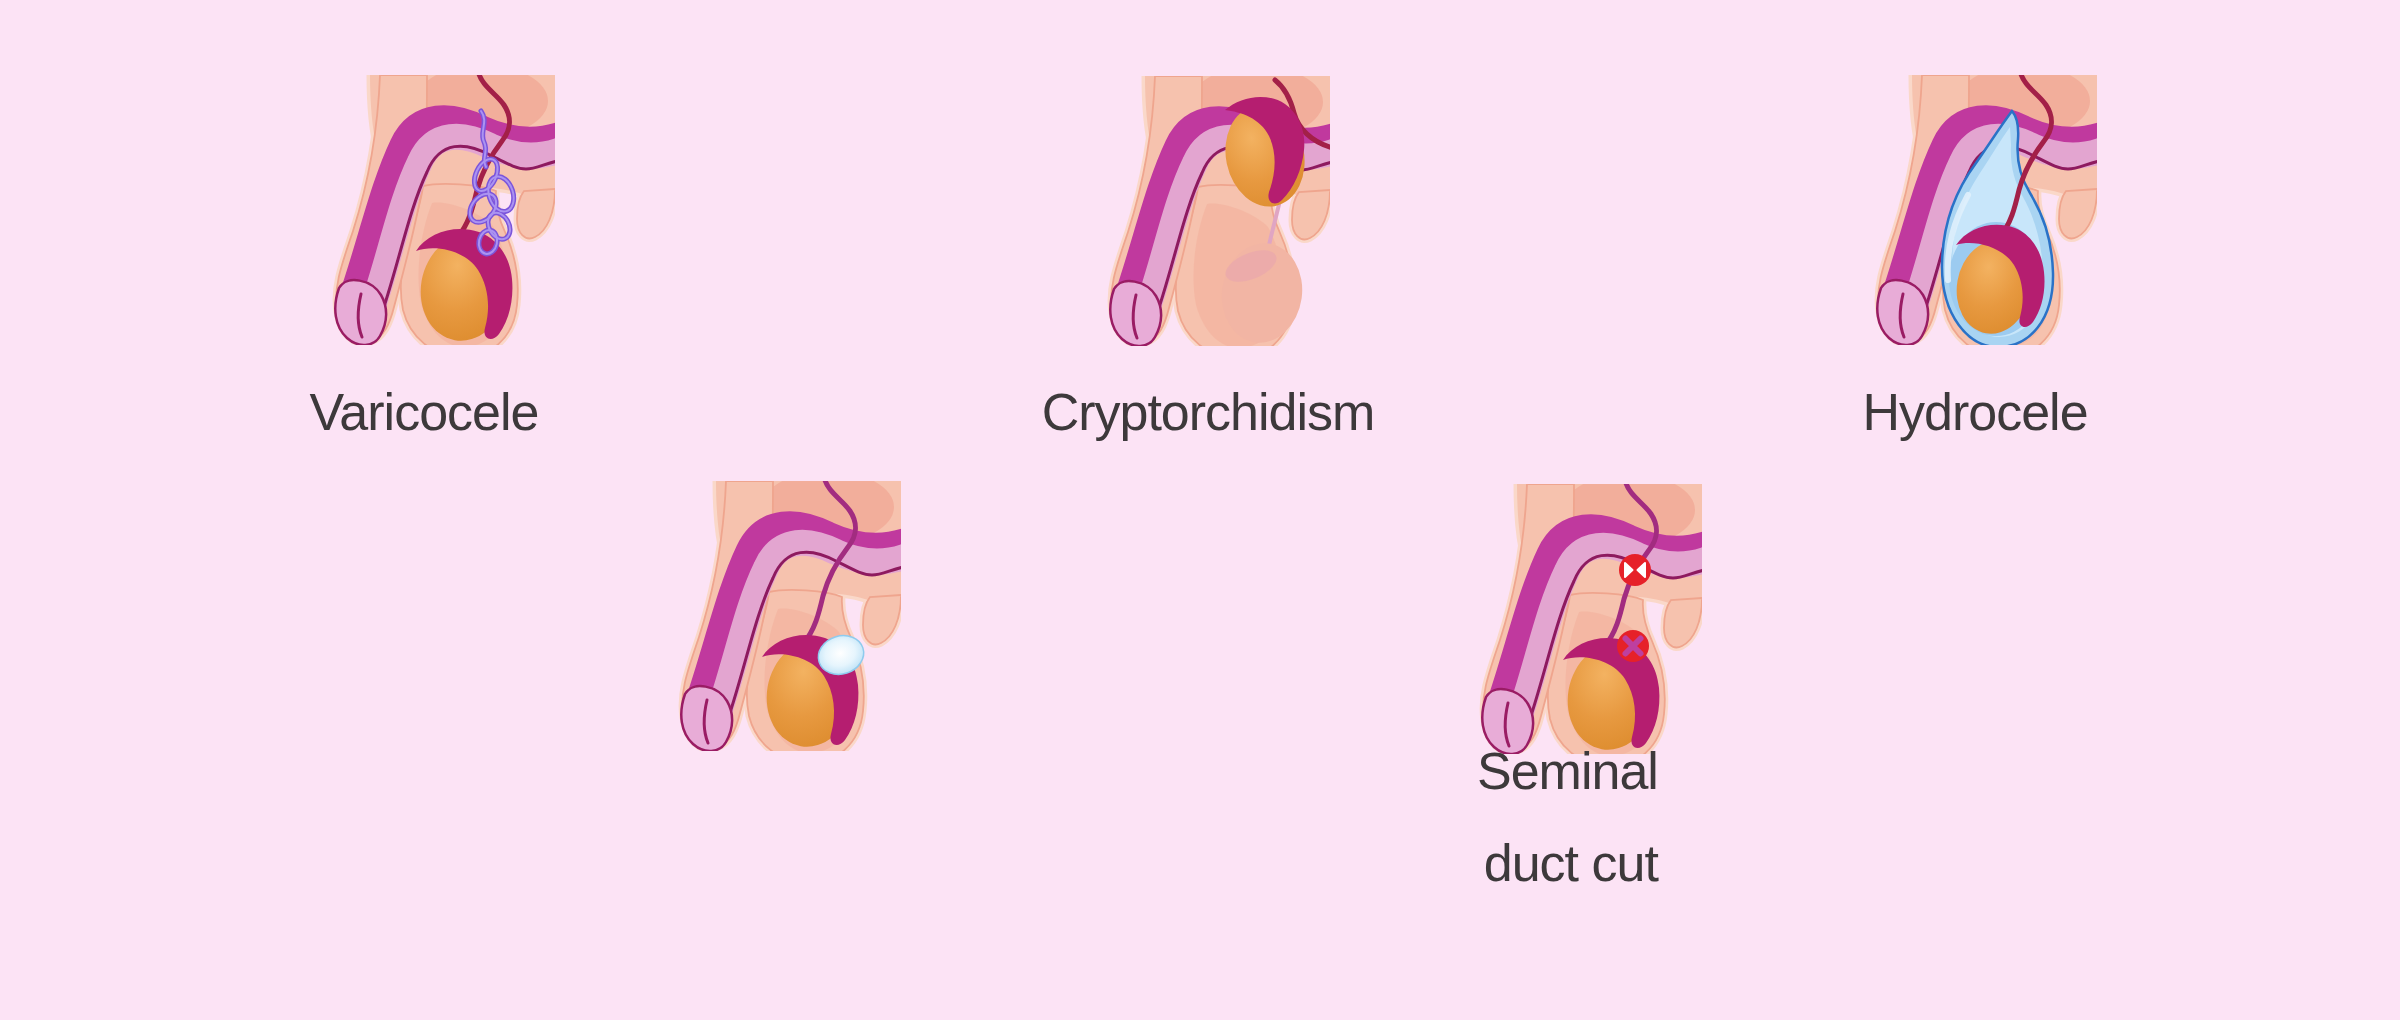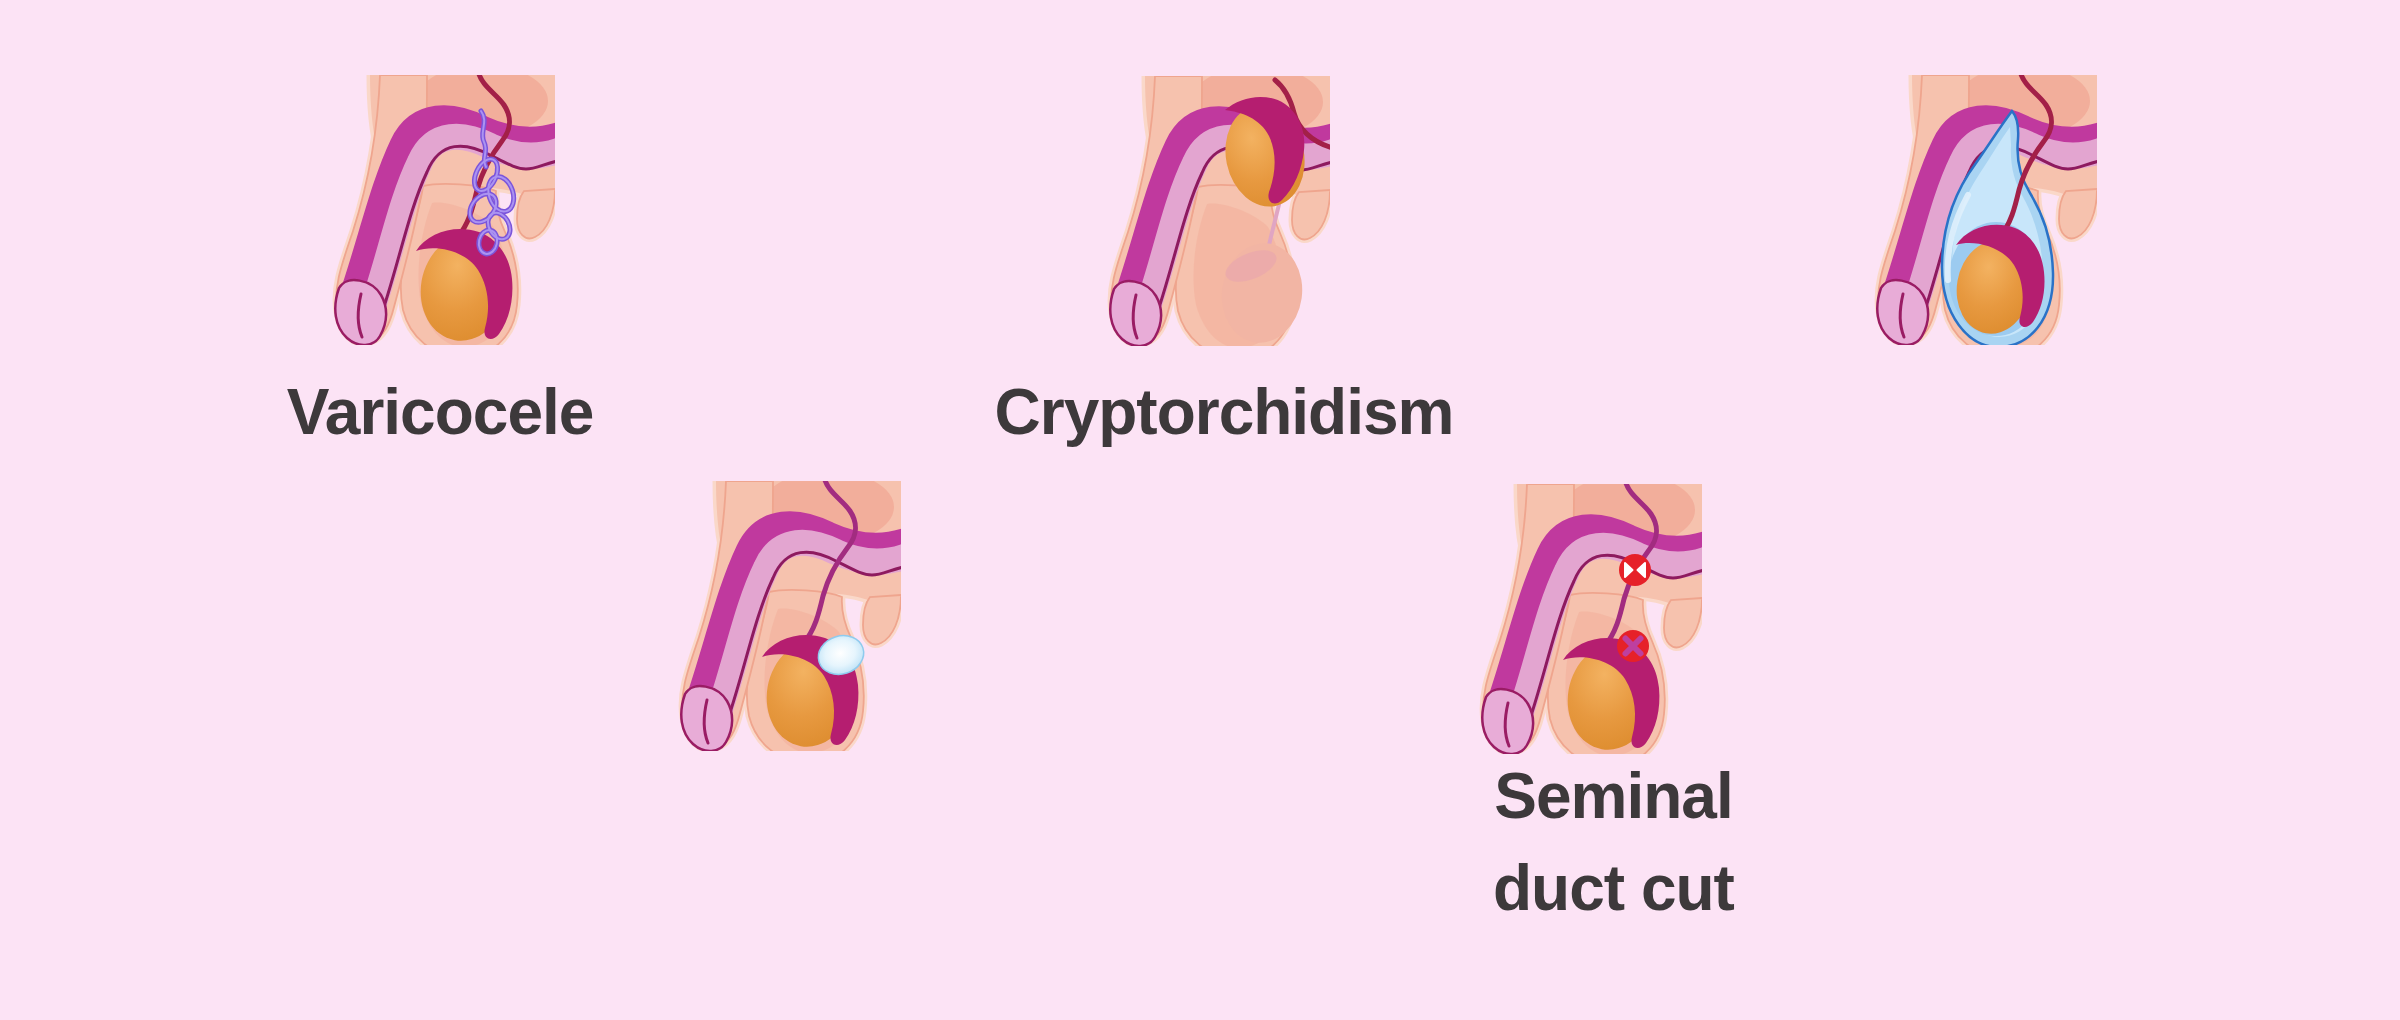--- a/index.html
+++ b/index.html
@@ -11,33 +11,32 @@
   }
   .illo{position:absolute;width:225px;height:270px;}
   .illo svg{display:block;width:100%;height:100%;}
   #illo-varicocele      {left:330px;  top:75px;}
   #illo-cryptorchidism  {left:1105px; top:76px;}
   #illo-hydrocele       {left:1872px; top:75px;}
   #illo-testicular-cyst {left:676px;  top:481px;}
   #illo-seminal-duct-cut{left:1477px; top:484px;}
   .label{
     position:absolute;
-    font-size:64px;
+    font-size:52px;
     line-height:92px;
     letter-spacing:-1px;
     white-space:pre-line;
-    font-weight:700;
-    margin-left:16px;
+    font-weight:400;
   }
   .label.centered{transform:translateX(-50%);text-align:center;}
   #label-varicocele      {left:424px;  top:366px;}
   #label-cryptorchidism  {left:1208px; top:366px;}
   #label-hydrocele       {left:1975px; top:366px;}
   #label-testicular-cyst {left:813px;  top:763px;}
-  #label-seminal-duct-cut{left:1477px; top:750px;text-align:center;}
+  #label-seminal-duct-cut{left:1477px; top:725px;text-align:right;}
 </style>
 </head>
 <body>
 
 <div id="canvas" style="background: rgb(252, 227, 245);">
   <div class="illo" id="illo-varicocele">
       <svg viewBox="0 0 225 270" xmlns="http://www.w3.org/2000/svg">
         <defs>
           <clipPath id="u0-blk">
             <path d="M40,0L225,0L225,116C214,121 202,123 192,119C176,113 148,111 120,111C104,111 96,113 91,116C78,121 58,112 48,78C42,56 40,26 40,0Z"></path>
@@ -291,15 +290,16 @@
         </g>
         <g transform="translate(156,162)">
           <circle r="16" fill="#E62129"></circle>
           <path d="M-7.5,-7.5L7.5,7.5M7.5,-7.5L-7.5,7.5" stroke="#BE3F9F" stroke-width="6" stroke-linecap="round" fill="none"></path>
         </g>
       </svg>
     </div>
 
   <div class="label centered" id="label-varicocele" style="color: rgb(61, 57, 59);">Varicocele</div>
   <div class="label centered" id="label-cryptorchidism" style="color: rgb(61, 57, 59);">Cryptorchidism</div>
+  <div class="label centered" id="label-hydrocele" style="color: rgb(61, 57, 59);">Hydrocele</div>
   <div class="label" id="label-seminal-duct-cut" style="color: rgb(61, 57, 59);">Seminal
 duct cut</div>
 </div>
 
 </body></html>

